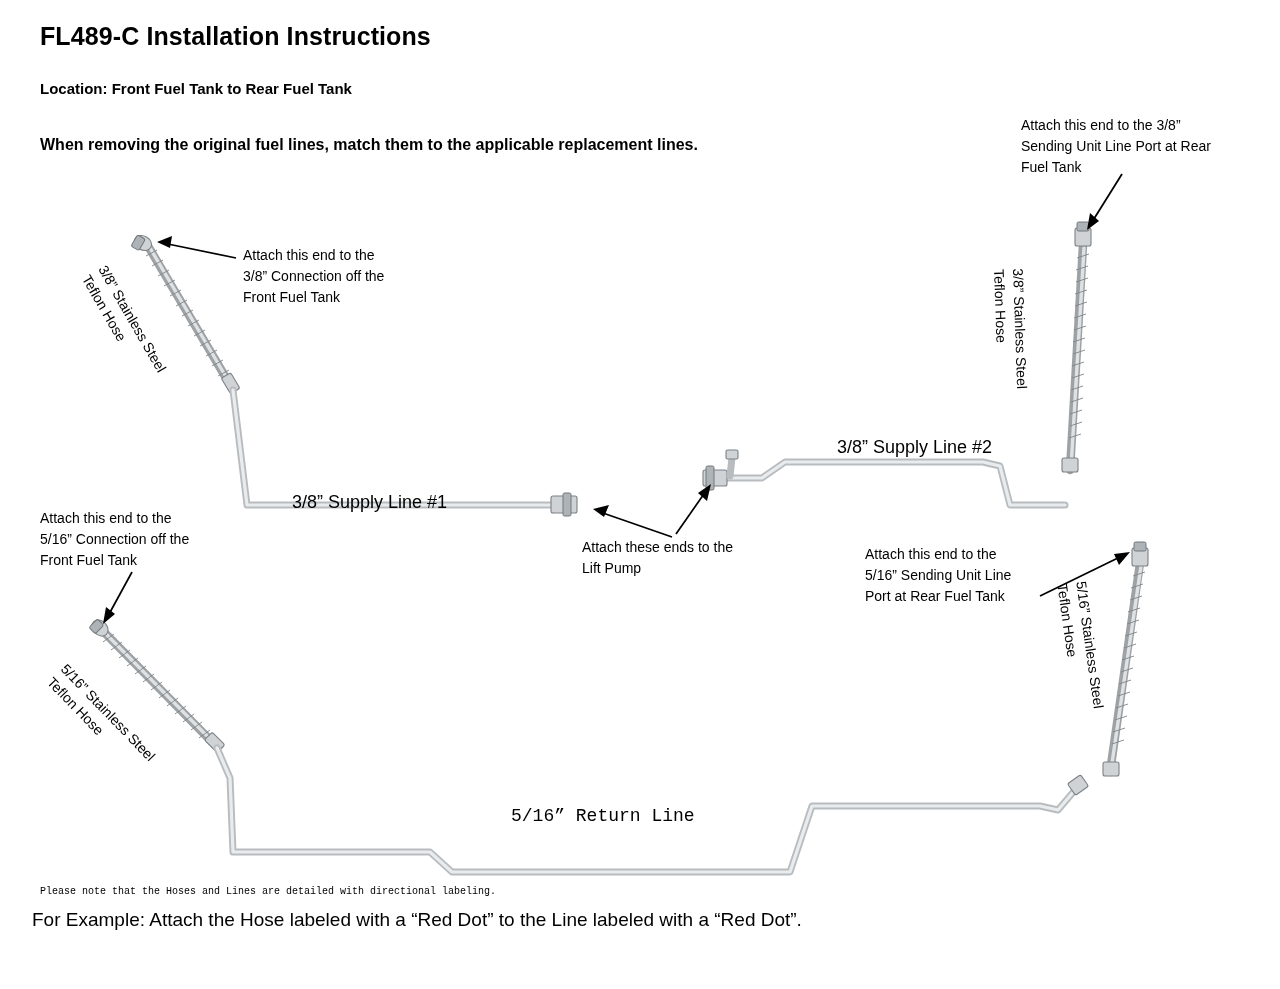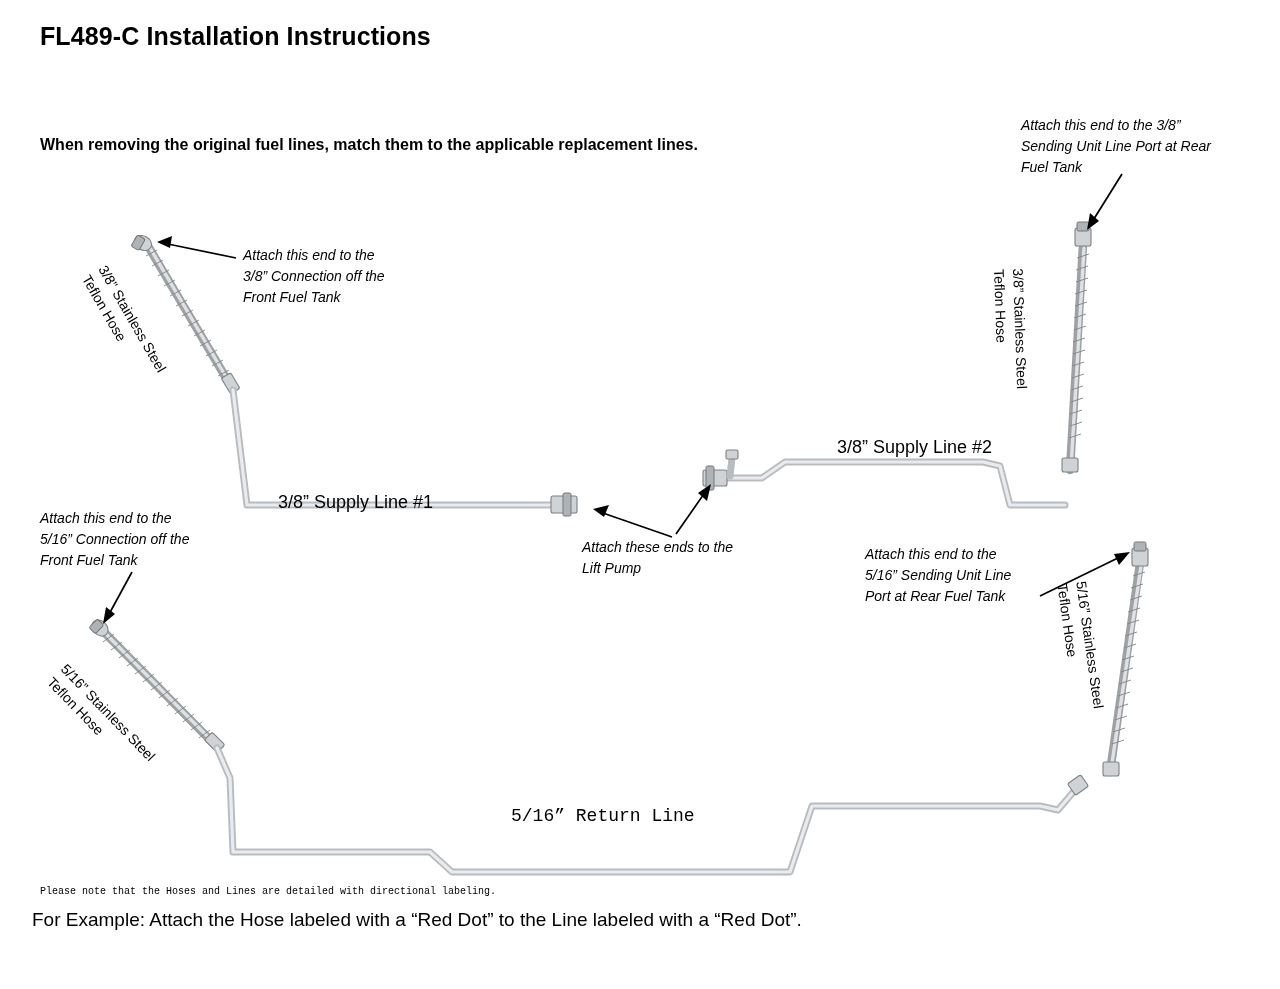--- a/index.html
+++ b/index.html
@@ -53,21 +53,20 @@
     position: absolute;
     left: 32px;
     top: 909px;
     font-size: 19px;
   }
   .callout {
     position: absolute;
     font-size: 14px;
     line-height: 21px;
     white-space: pre-line;
-    font-style: italic;
   }
   .linelabel {
     position: absolute;
     font-size: 18px;
     white-space: nowrap;
   }
   .hoselabel {
     position: absolute;
     font-size: 14px;
     white-space: pre-line;
@@ -90,20 +89,21 @@
   .fitting-dark { fill: #aeb3b7; stroke: #73787c; stroke-width: 1; }
   .arrow { stroke: #000000; stroke-width: 1.7; fill: none; }
   .arrowhead { fill: #000000; }
 </style>
 </head>
 <body>
 
 <div class="page">
 
   <div class="title">FL489-C Installation Instructions</div>
+  <div class="subtitle">Location: Front Fuel Tank to Rear Fuel Tank</div>
   <div class="instruction">When removing the original fuel lines, match them to the applicable replacement lines.</div>
 
   <svg class="art" viewBox="0 0 1280 989">
 
     <g>
       <path class="braid" d="M148,246 L232,388"></path>
       <path class="braid-hi" d="M150,248 L232,387"></path>
 
       <g stroke="#7f8488" stroke-width="0.9">
         <line x1="146" y1="256" x2="157" y2="250"></line>
@@ -255,21 +255,21 @@
 Fuel Tank</div>
   <div class="callout" style="left:40px; top:508px;">Attach this end to the
 5/16” Connection off the
 Front Fuel Tank</div>
   <div class="callout" style="left:582px; top:537px;">Attach these ends to the
 Lift Pump</div>
   <div class="callout" style="left:865px; top:544px;">Attach this end to the
 5/16” Sending Unit Line
 Port at Rear Fuel Tank</div>
 
-  <div class="linelabel" style="left:278px; top:492px;">3/8” Supply Line #1</div>
+  <div class="linelabel" style="left:292px; top:492px;">3/8” Supply Line #1</div>
   <div class="linelabel" style="left:837px; top:437px;">3/8” Supply Line #2</div>
   <div class="linelabel" style="left:511px; top:806px;font-family:Liberation Mono, monospace;">5/16” Return Line</div>
 
   <div class="hoselabel" style="left:110px; top:262px; transform: rotate(60deg);">3/8” Stainless Steel
 Teflon Hose</div>
 
   <div class="hoselabel" style="left:1027px; top:268px; transform: rotate(88deg);">3/8” Stainless Steel
 Teflon Hose</div>
 
   <div class="hoselabel" style="left:70px; top:660px; transform: rotate(46deg);">5/16” Stainless Steel

